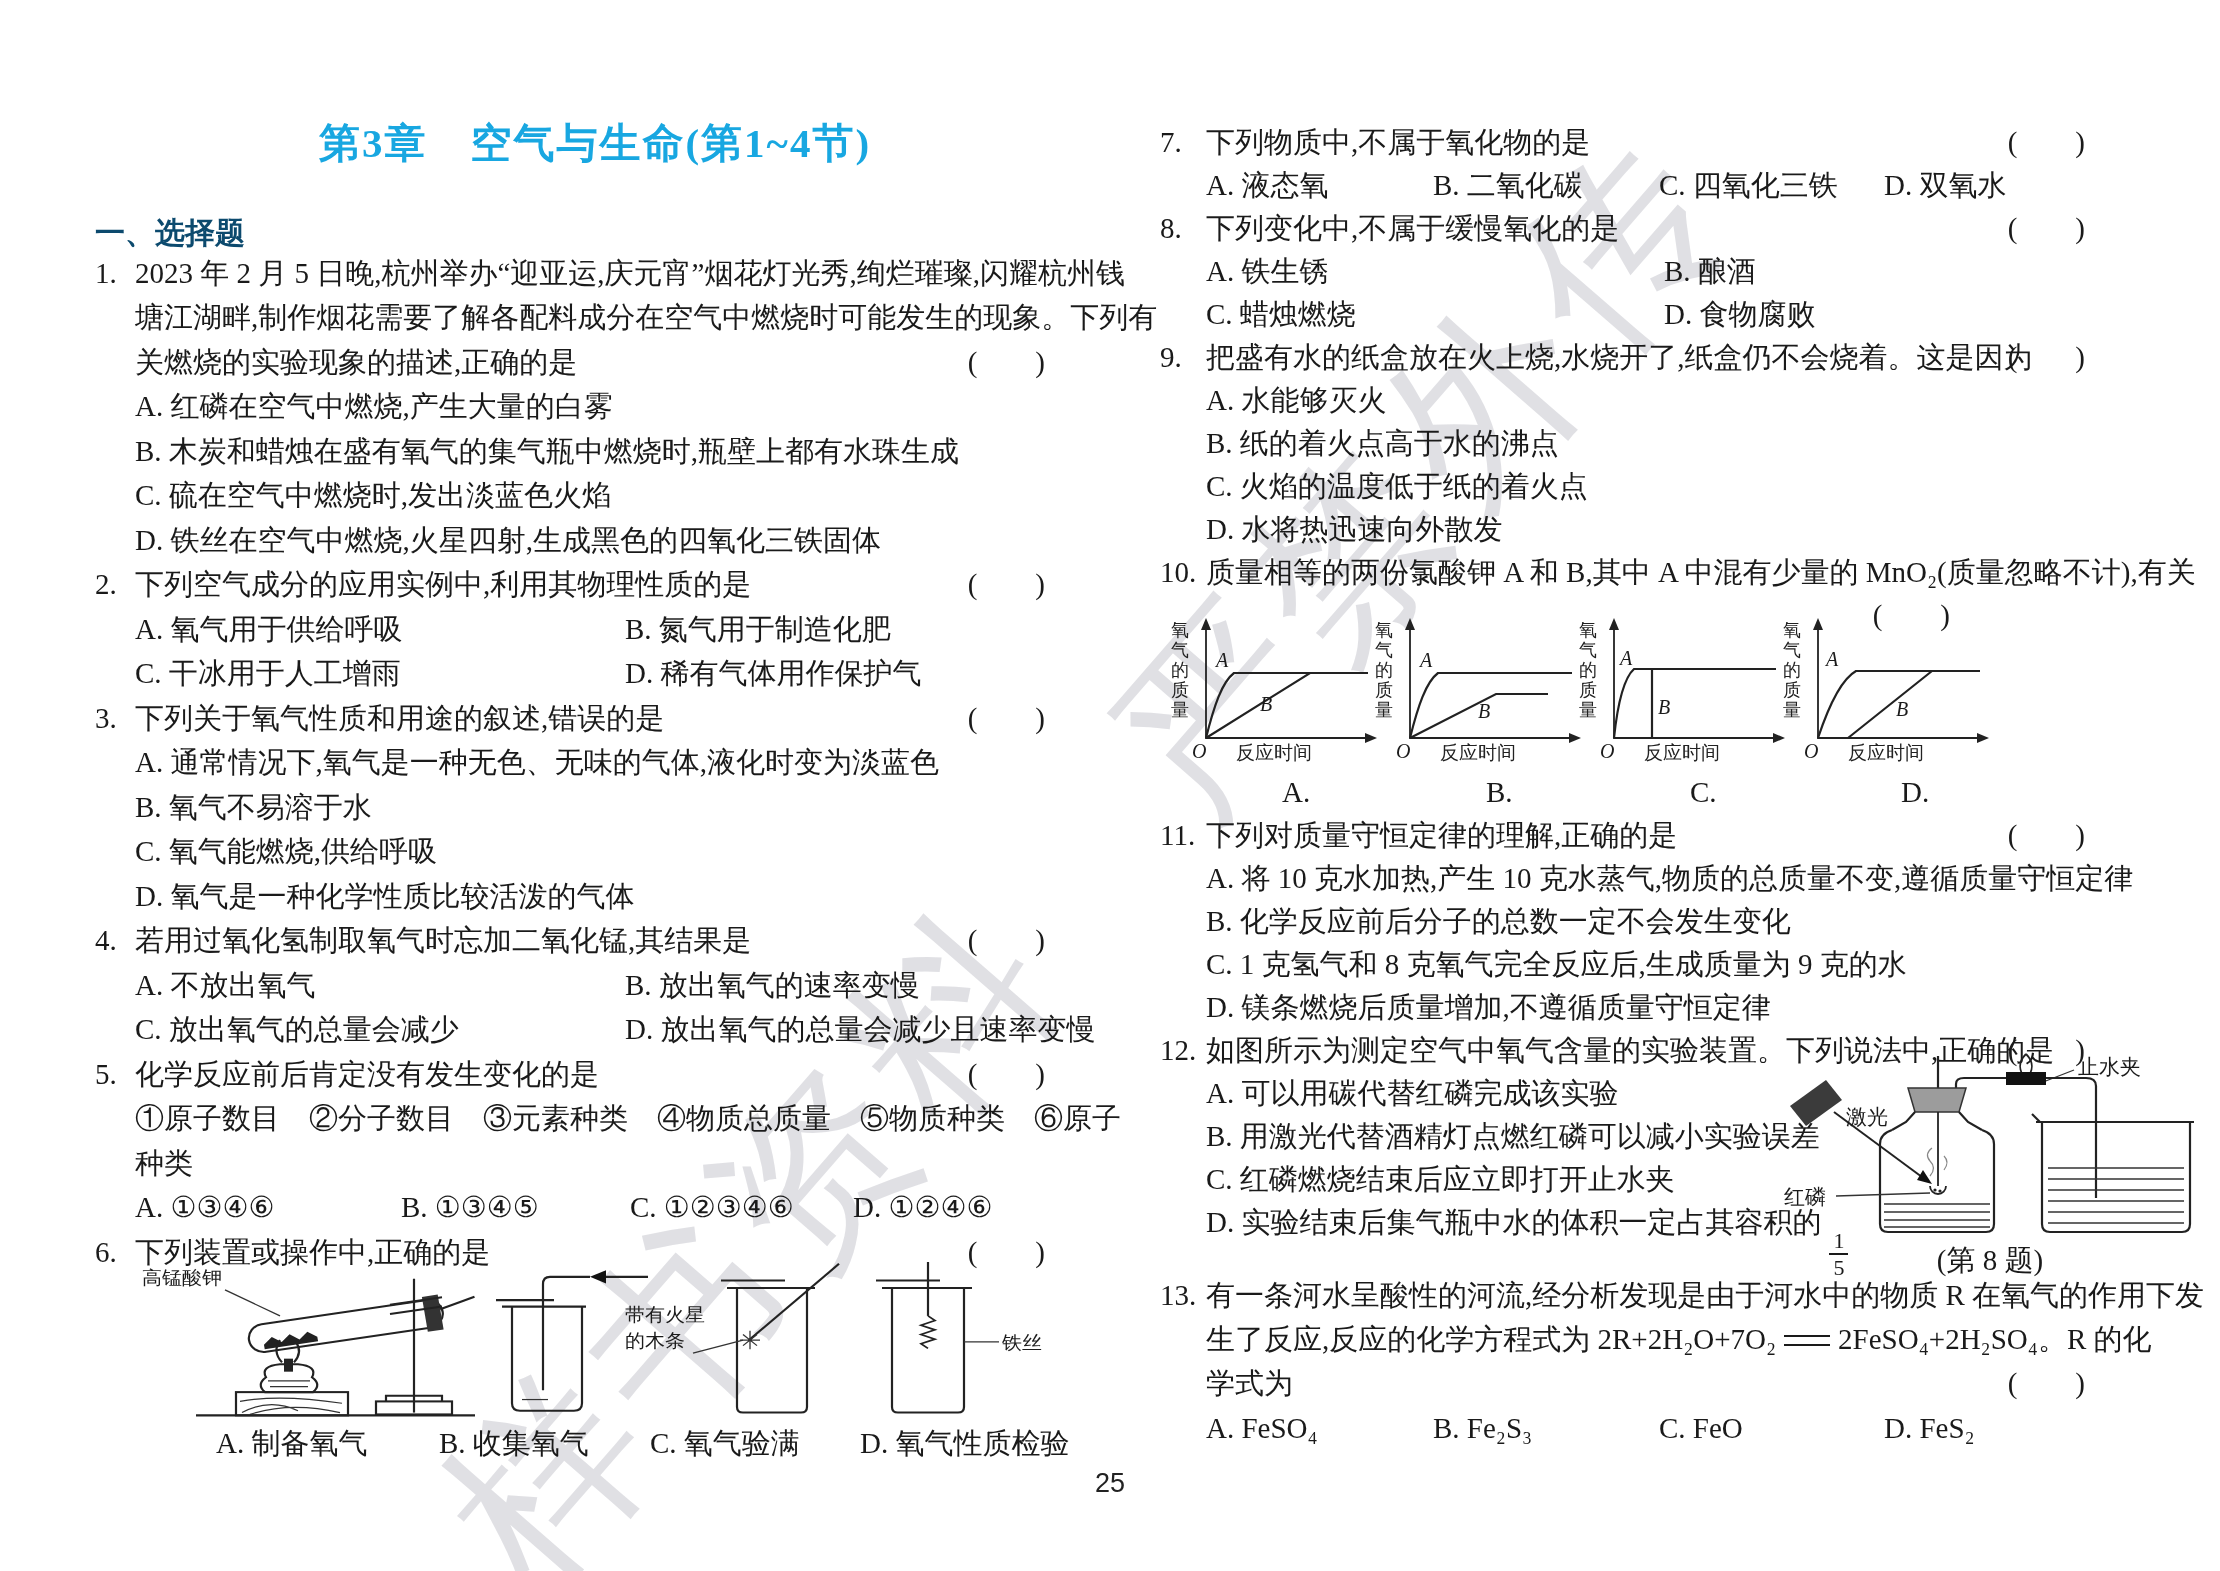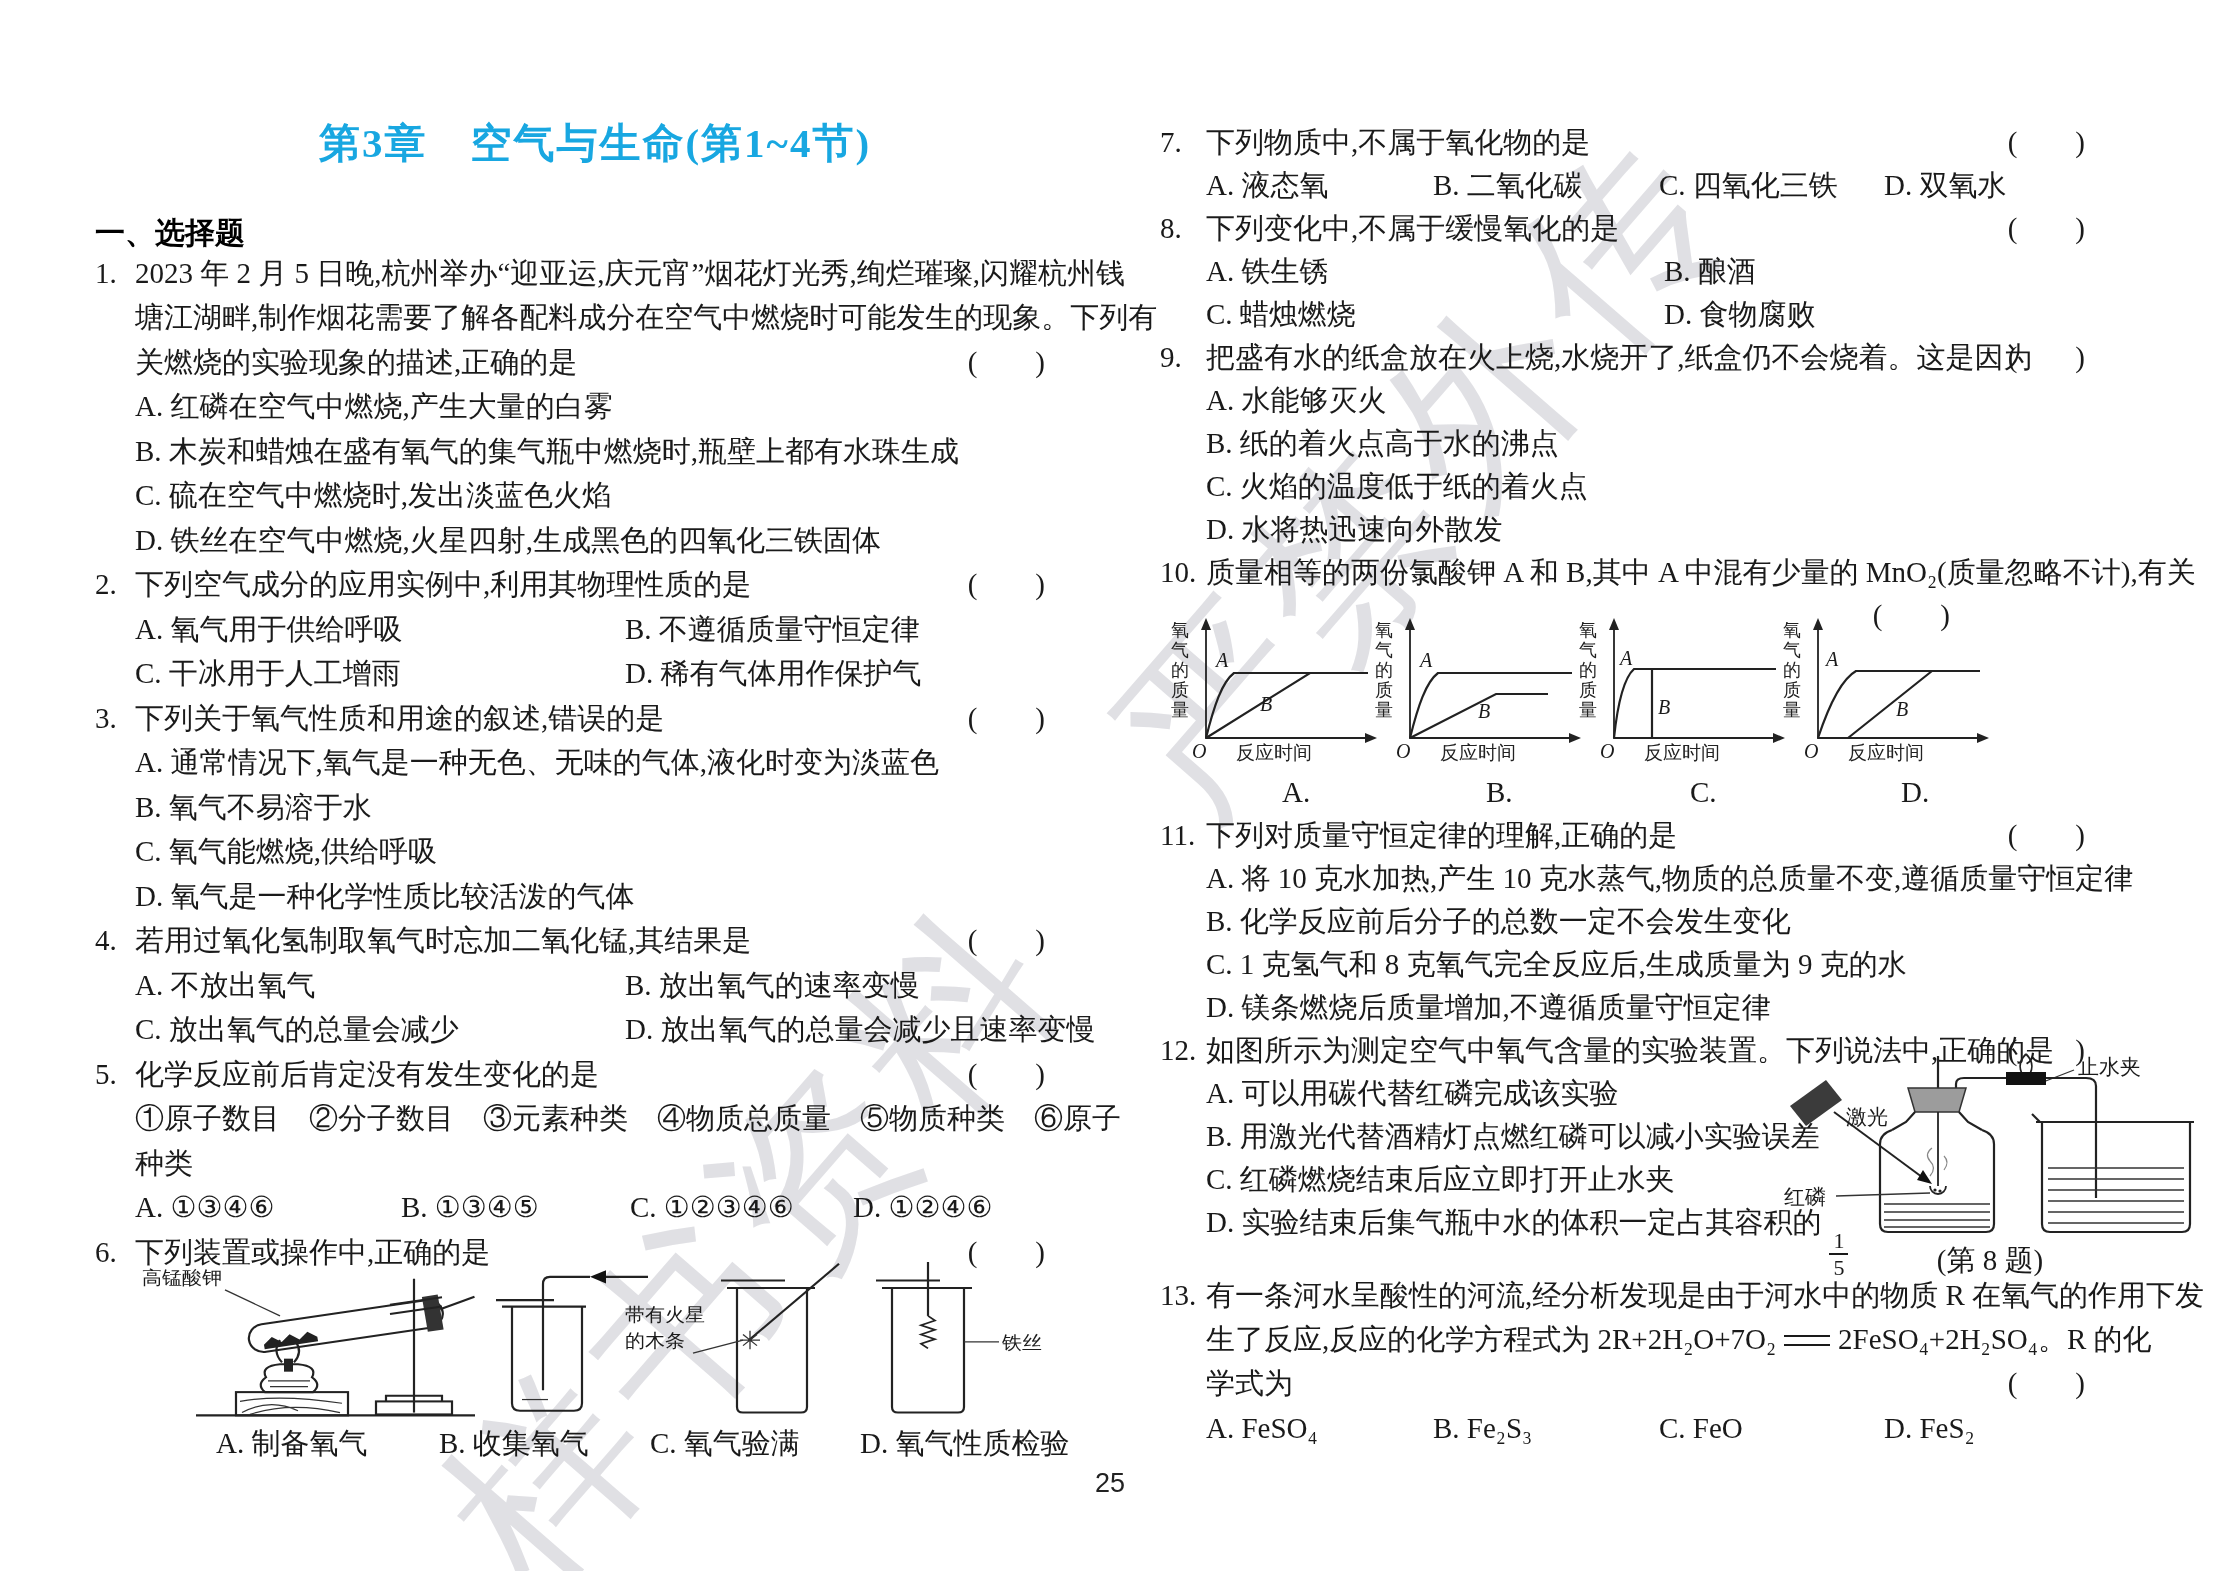--- a/index.html
+++ b/index.html
@@ -4,21 +4,21 @@
 <style>
   *{margin:0;padding:0;box-sizing:border-box}
   html,body{background:#9a9a9a}
   .sheet{position:relative;width:2220px;height:1571px;background:#ffffff;overflow:hidden;
          font-family:"Liberation Serif","DejaVu Serif",serif;color:#1a1a1a;font-size:29px}
   .wm{position:absolute;left:1090px;top:860px;transform:translate(-50%,-50%) rotate(-49deg);
       font-size:190px;white-space:nowrap;color:rgba(182,182,190,0.42);letter-spacing:14px;z-index:0}
   .title{position:absolute;left:95px;top:116px;width:1000px;text-align:center;font-size:41px;
          font-weight:bold;color:#18a7e1;letter-spacing:2px;z-index:2}
   .section{position:absolute;left:95px;top:211px;height:44px;line-height:44px;font-weight:bold;
-         color:#000000;font-size:30px;z-index:2}
+         color:#0c4a6e;font-size:30px;z-index:2}
   .ln{position:absolute;height:44px;line-height:44px;white-space:nowrap;z-index:2}
   .L{left:95px;width:995px}
   .Li{left:135px;width:955px}
   .R{left:1160px;width:1030px}
   .Ri{left:1206px;width:984px}
   .qno{display:inline-block;width:40px}
   .R .qno{width:46px}
   .br{position:absolute;right:45px;top:0}
   .R .br,.Ri .br{right:105px}
   .br.q10{right:240px}
@@ -63,21 +63,21 @@
   <div class="ln Li" style="top:295px">塘江湖畔,制作烟花需要了解各配料成分在空气中燃烧时可能发生的现象。下列有</div>
   <div class="ln Li" style="top:340px"><span>关燃烧的实验现象的描述,正确的是</span><span class="br">(　　)</span></div>
   <div class="ln Li" style="top:384px">A. 红磷在空气中燃烧,产生大量的白雾</div>
   <div class="ln Li" style="top:429px">B. 木炭和蜡烛在盛有氧气的集气瓶中燃烧时,瓶壁上都有水珠生成</div>
   <div class="ln Li" style="top:518px">D. 铁丝在空气中燃烧,火星四射,生成黑色的四氧化三铁固体</div>
   <div class="ln Li" style="top:473px">C. 硫在空气中燃烧时,发出淡蓝色火焰</div>
 
   <div class="ln L" style="top:562px"><span class="qno">2.</span><span>下列空气成分的应用实例中,利用其物理性质的是</span><span class="br">(　　)</span></div>
   <div class="ln Li" style="top:607px">
       <span class="pos" style="left:0">A. 氧气用于供给呼吸</span>
-      <span class="pos o2l">B. 不遵循质量守恒定律</span>
+      <span class="pos o2l">B. 氮气用于制造化肥</span>
     </div>
   <div class="ln Li" style="top:651px">
       <span class="pos" style="left:0">C. 干冰用于人工增雨</span>
       <span class="pos o2l">D. 稀有气体用作保护气</span>
     </div>
 
   <div class="ln L" style="top:696px"><span class="qno">3.</span><span>下列关于氧气性质和用途的叙述,错误的是</span><span class="br">(　　)</span></div>
   <div class="ln Li" style="top:740px">A. 通常情况下,氧气是一种无色、无味的气体,液化时变为淡蓝色</div>
   <div class="ln Li" style="top:785px">B. 氧气不易溶于水</div>
   <div class="ln Li" style="top:829px">C. 氧气能燃烧,供给呼吸</div>

